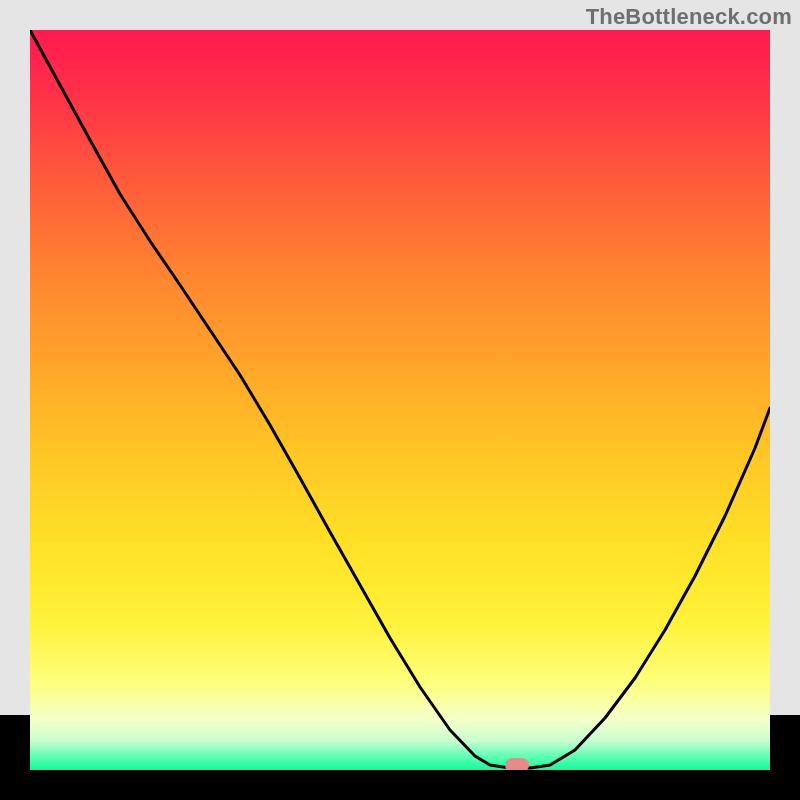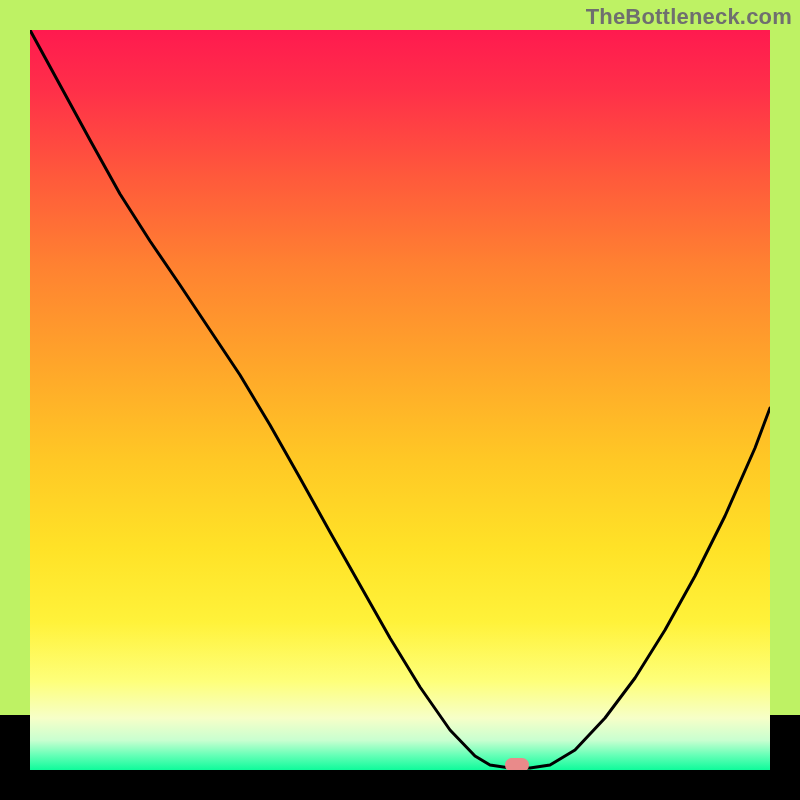--- a/index.html
+++ b/index.html
@@ -8,21 +8,21 @@
     width: 800px;
     height: 800px;
     background: #000;
     font-family: Arial, Helvetica, sans-serif;
     overflow: hidden;
   }
   .frame {
     position: relative;
     width: 800px;
     height: 715px;
-    background: #bef264;
+    background: #e5e5e5;
   }
   .watermark {
     position: absolute;
     top: 4px;
     right: 8px;
     font-size: 22px;
     font-weight: 600;
     color: #6f6f6f;
     letter-spacing: 0.2px;
     z-index: 10;

